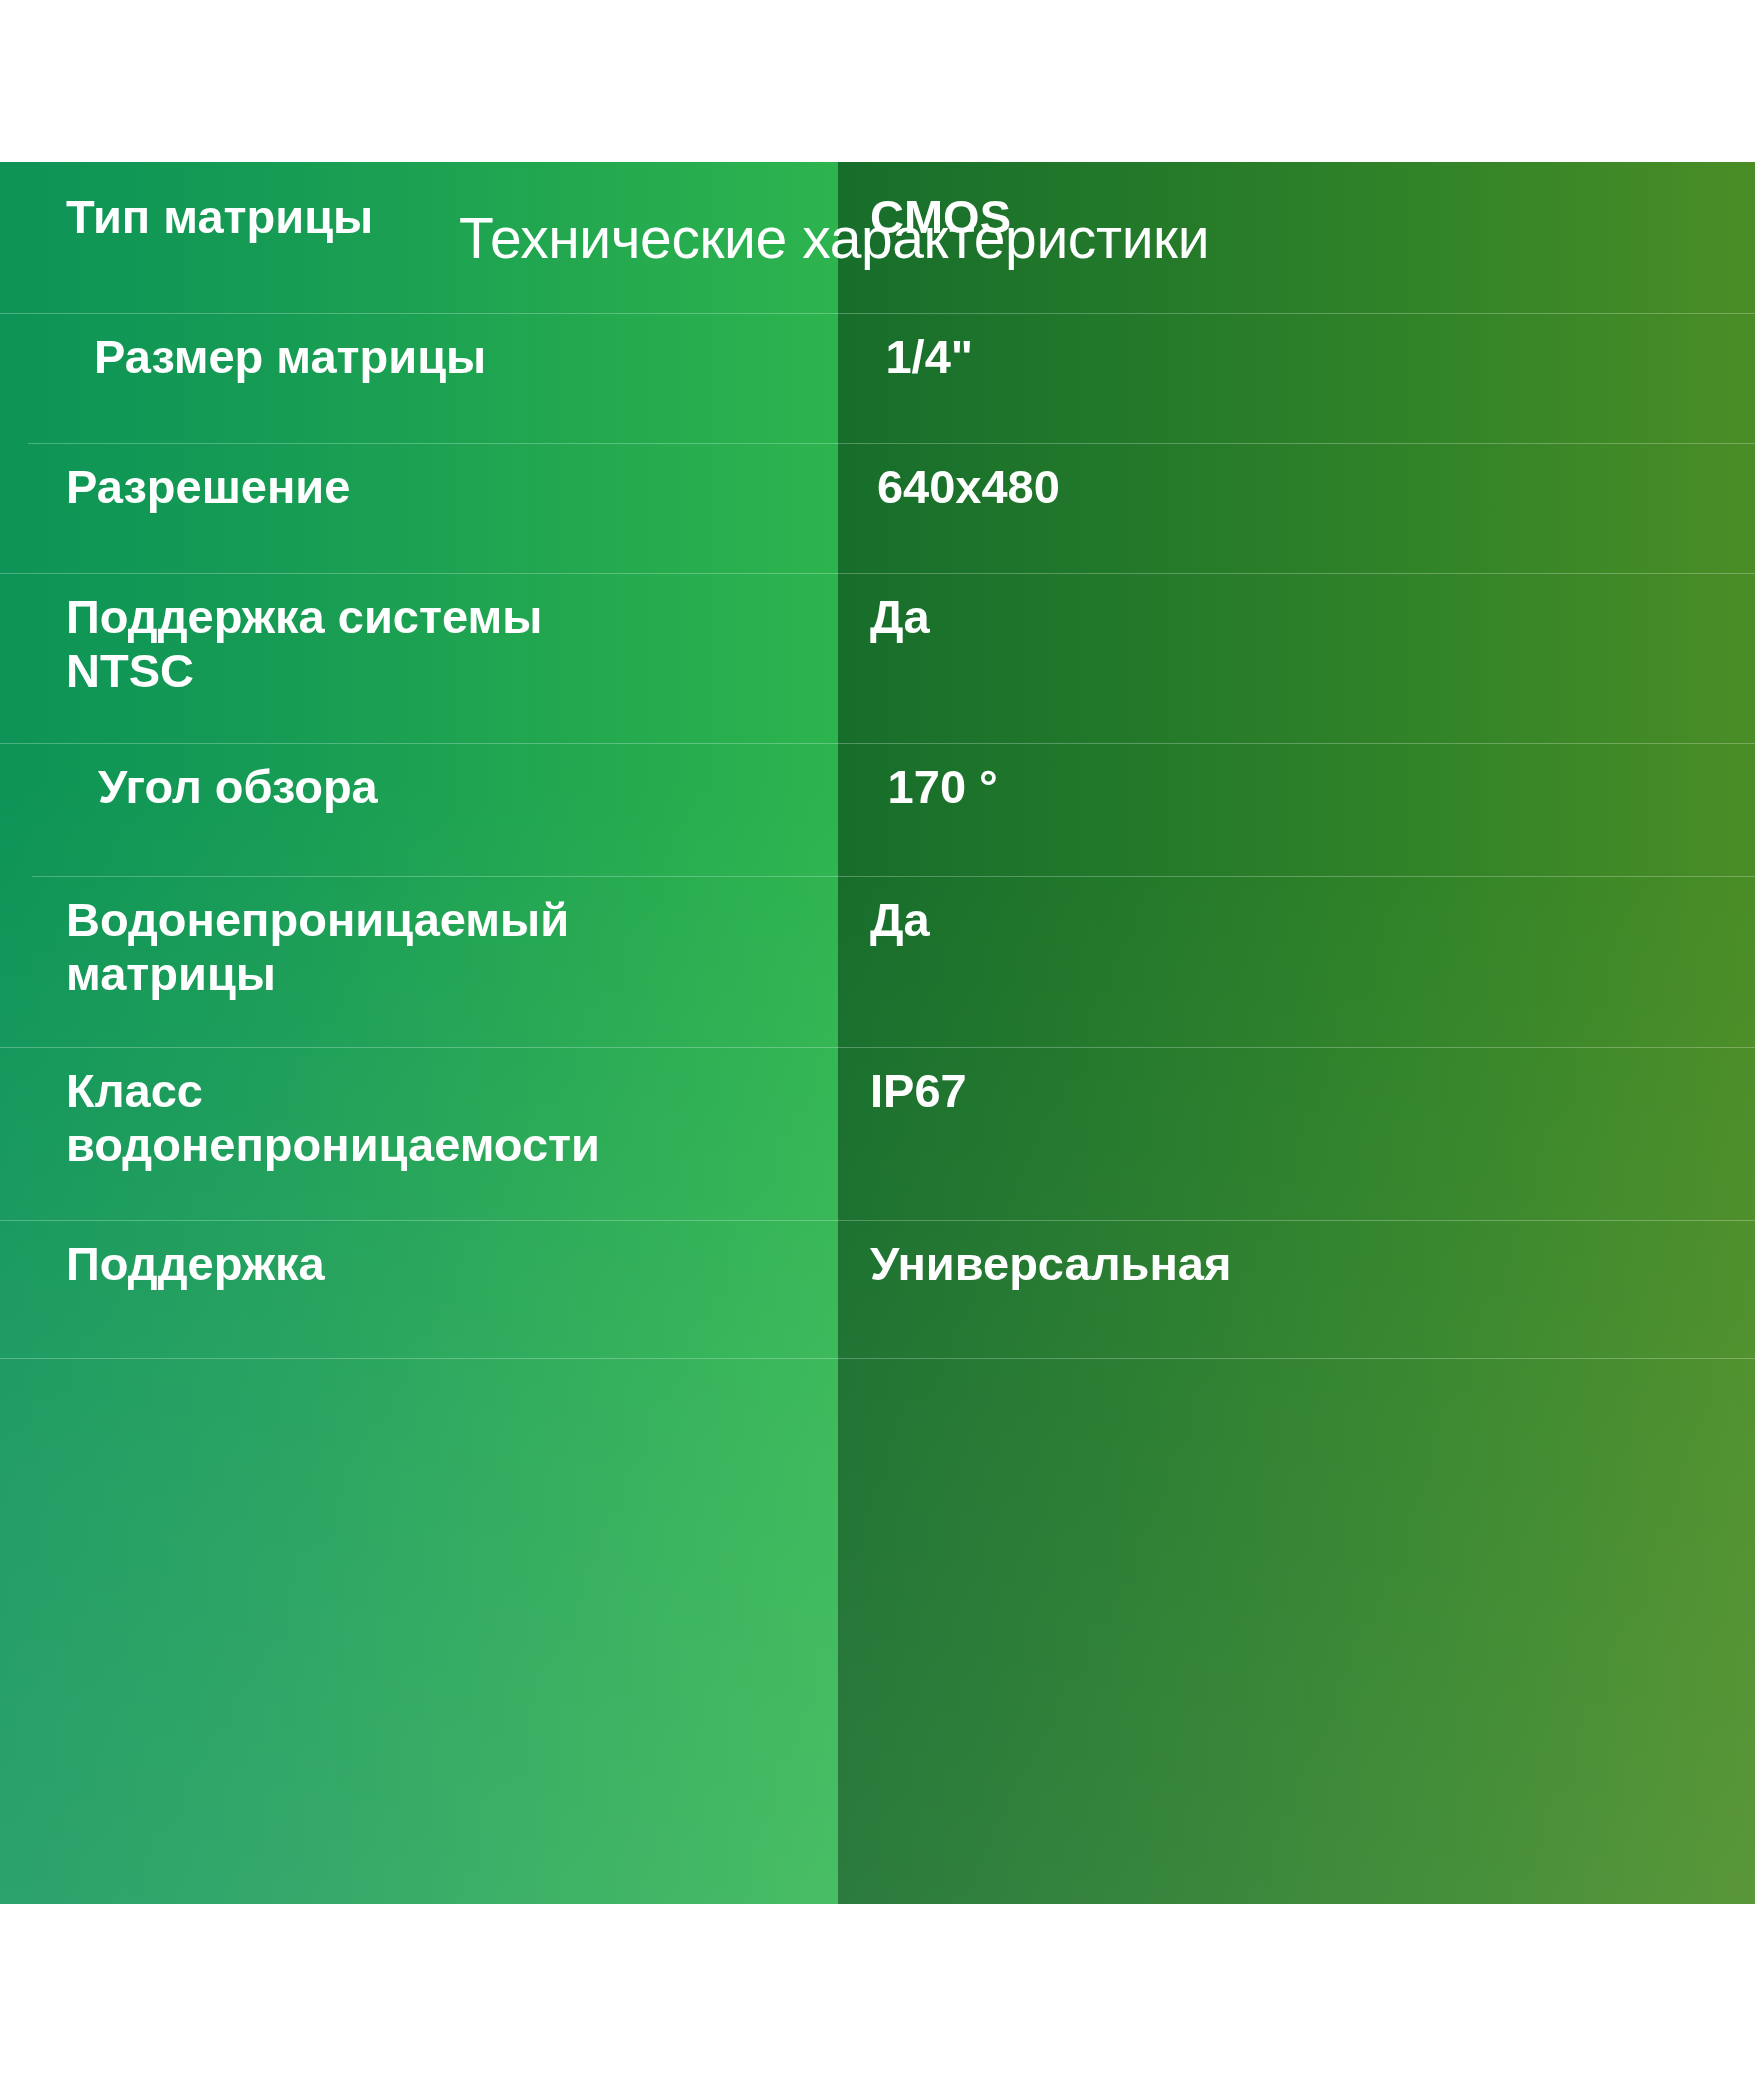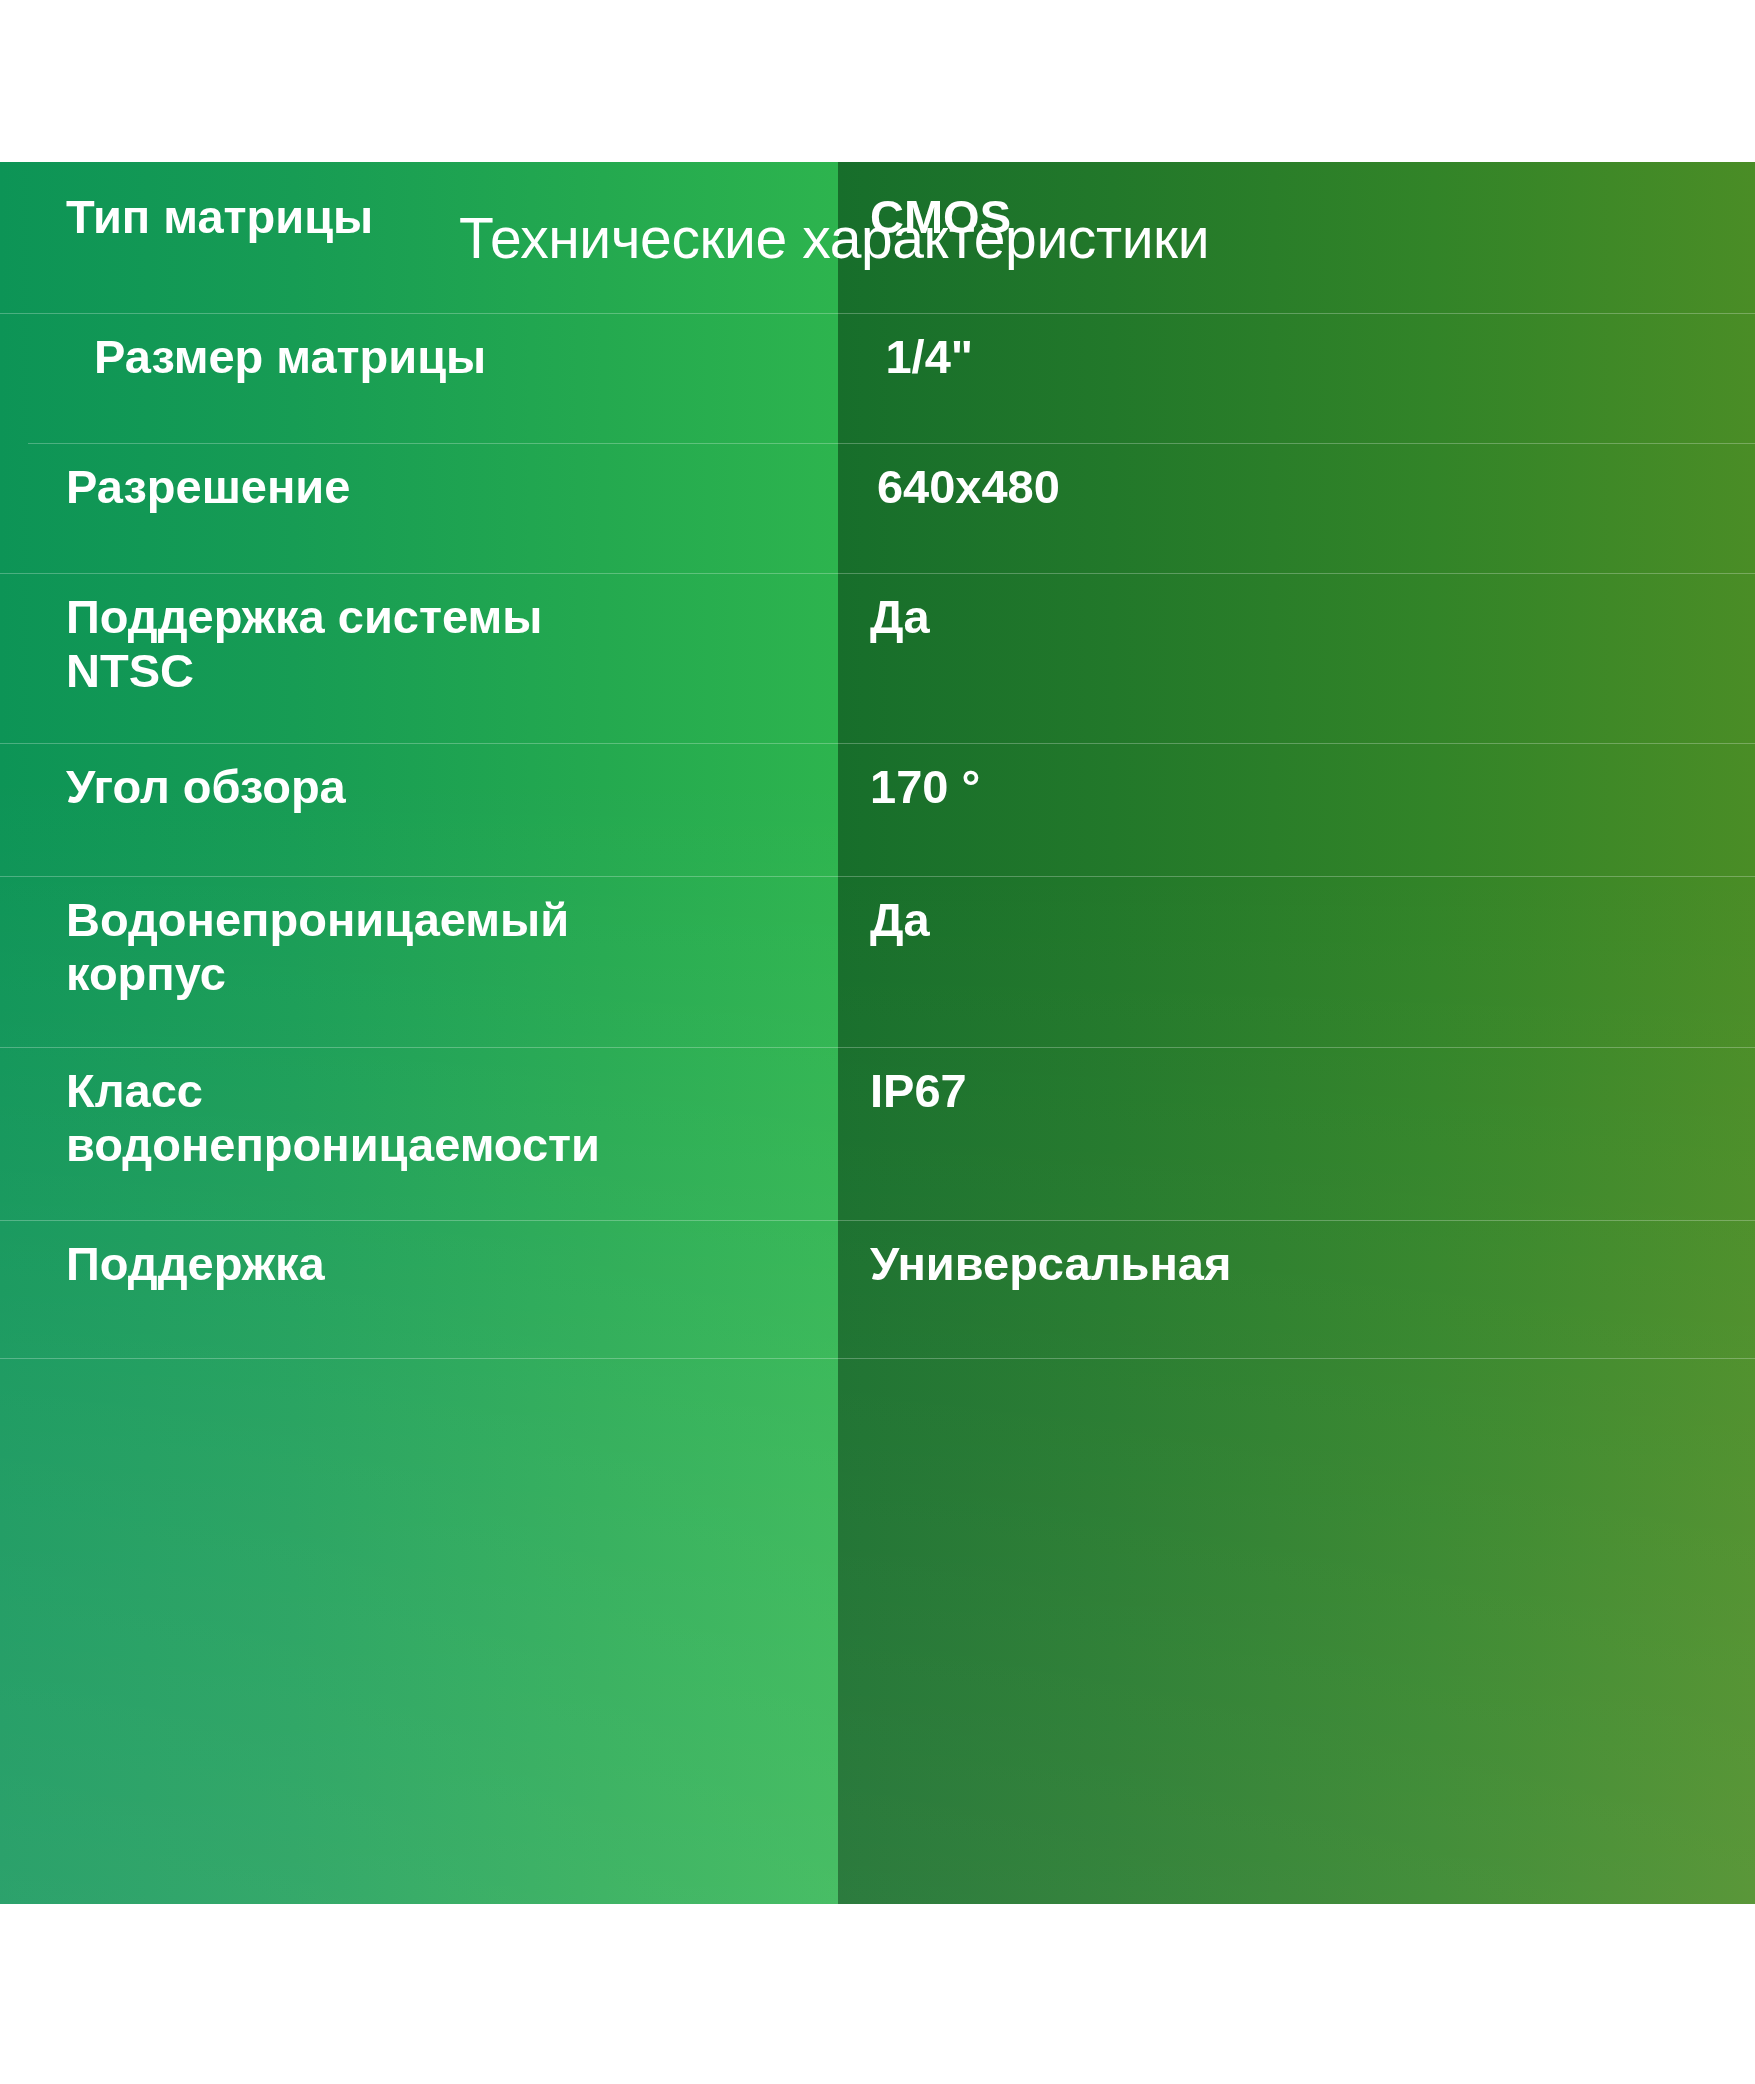--- a/index.html
+++ b/index.html
@@ -128,27 +128,27 @@
       </div>
       <div class="spec-row" style="height: 130px; gap: 12px;">
         <div class="spec-label">Разрешение</div>
         <div class="spec-value">640x480</div>
       </div>
       <div class="spec-row" style="height: 170px;">
         <div class="spec-label">Поддержка системы
 NTSC</div>
         <div class="spec-value">Да</div>
       </div>
-      <div class="spec-row" style="height: 133px;">
+      <div class="spec-row" style="height: 133px; margin-left: 32px;">
         <div class="spec-label">Угол обзора</div>
         <div class="spec-value">170 °</div>
       </div>
       <div class="spec-row" style="height: 171px;">
         <div class="spec-label">Водонепроницаемый
-корпус</div>
+матрицы</div>
         <div class="spec-value">Да</div>
       </div>
       <div class="spec-row" style="height: 173px;">
         <div class="spec-label">Класс
 водонепроницаемости</div>
         <div class="spec-value">IP67</div>
       </div>
       <div class="spec-row" style="height: 138px;">
         <div class="spec-label">Поддержка</div>
         <div class="spec-value">Универсальная</div>

